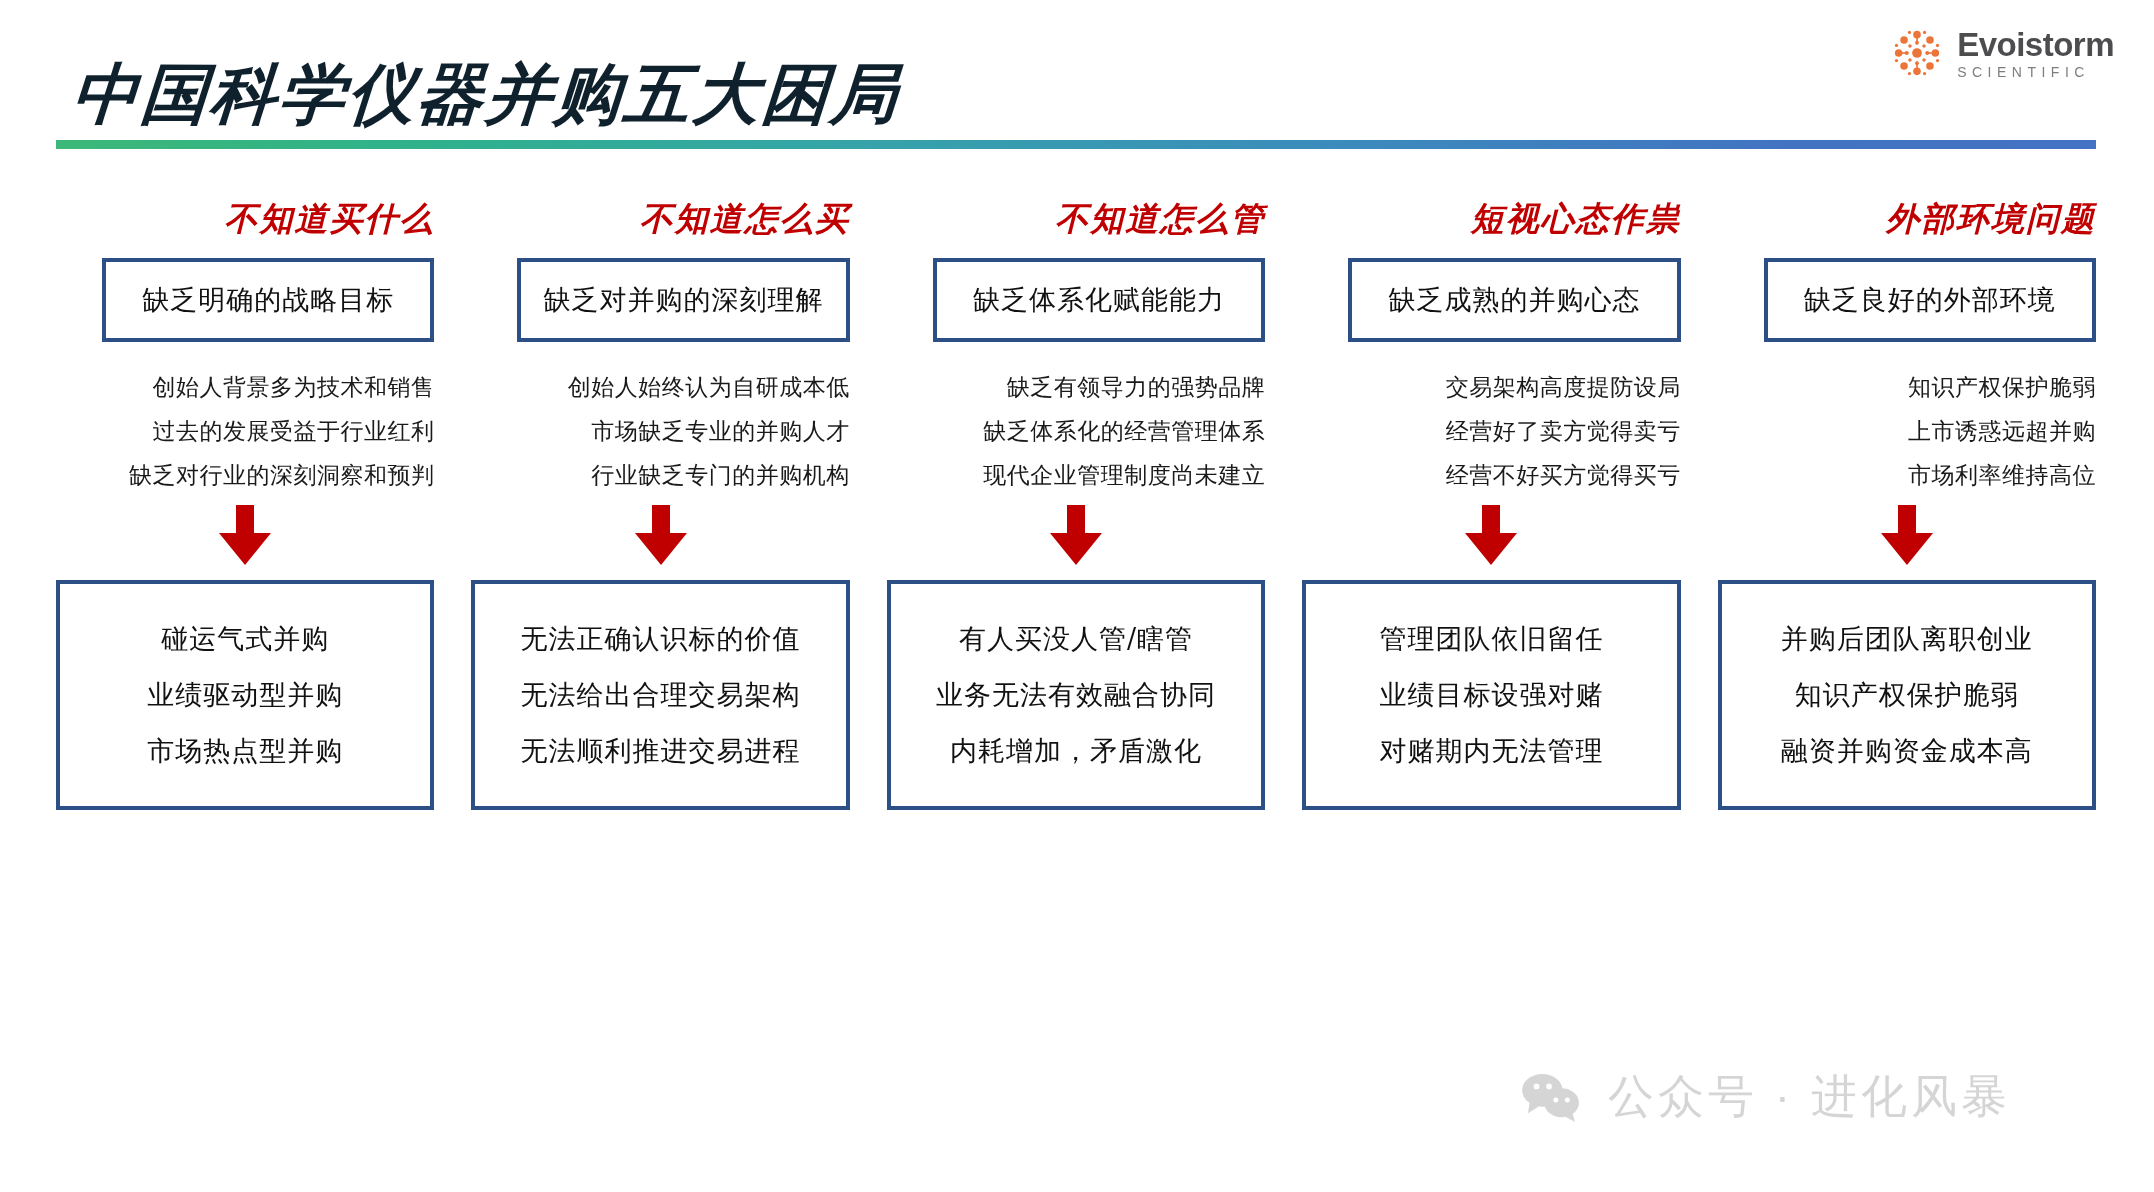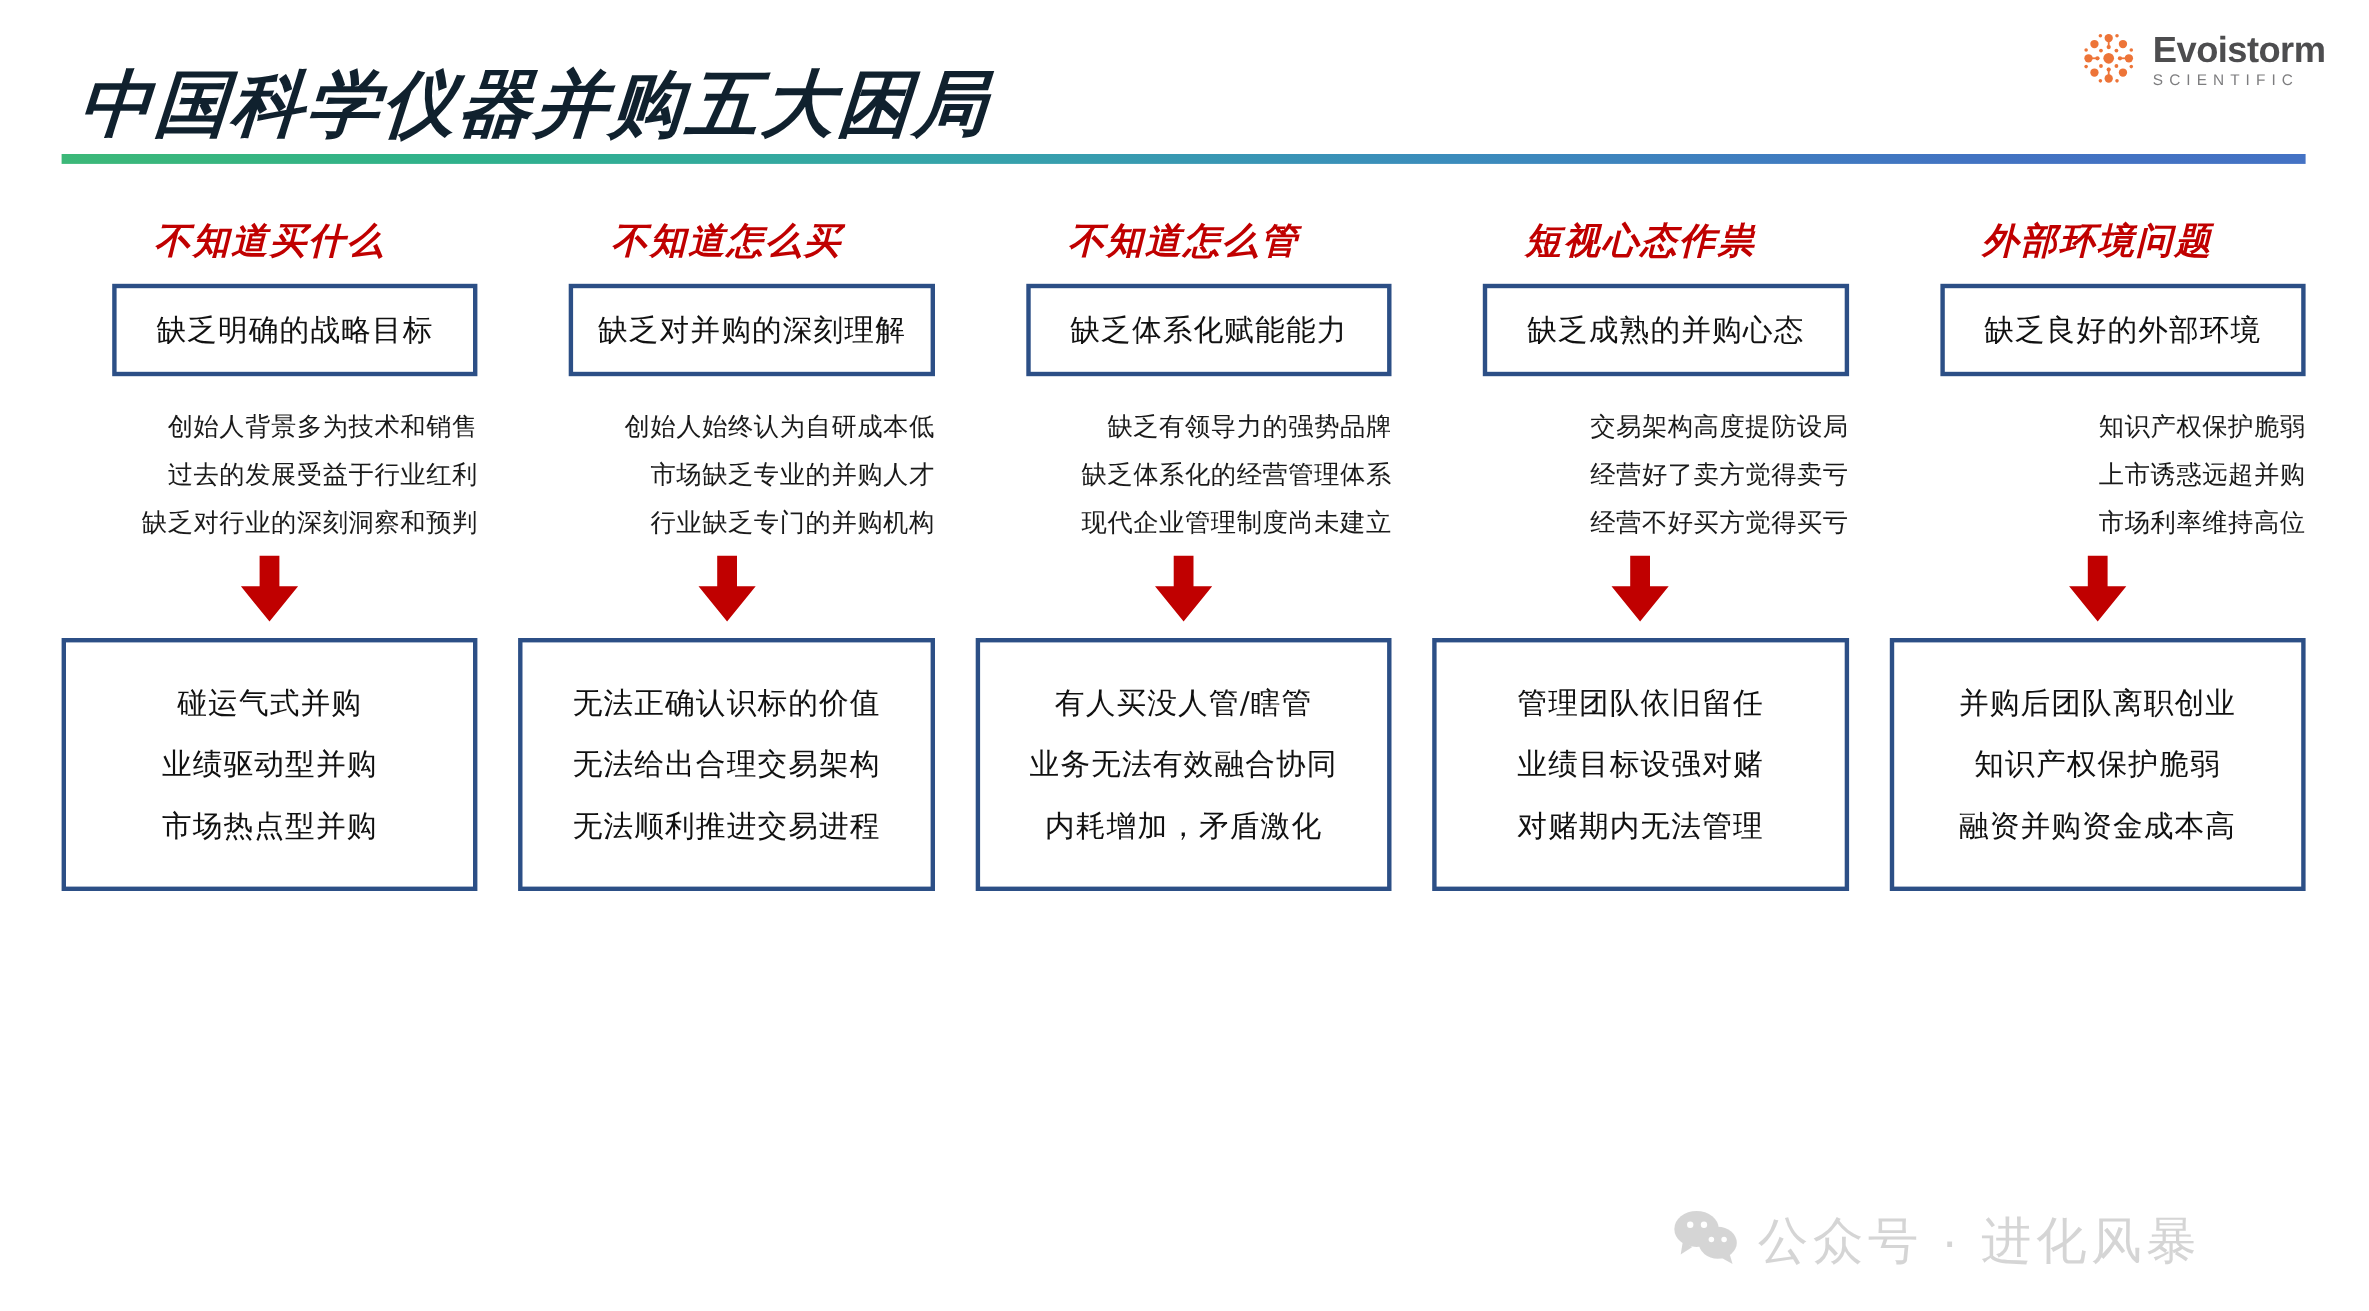--- a/index.html
+++ b/index.html
@@ -75,21 +75,21 @@
     display: flex;
     gap: 37px;
   }
   .col {
     flex: 1 1 0;
     display: flex;
     flex-direction: column;
     align-items: stretch;
   }
   .col-head {
-    text-align: center;
+    text-align: right;
     color: #c00000;
     font-size: 33px;
     font-weight: bold;
     font-family: "DejaVu Serif", "Liberation Serif", serif;
     font-style: italic;
     letter-spacing: 2px;
     height: 78px;
     line-height: 78px;
   }
   .top-box {
@@ -145,25 +145,24 @@
     font-family: "DejaVu Serif", "Liberation Serif", serif;
     white-space: nowrap;
   }
 
   
   .watermark {
     position: absolute;
     left: 1520px;
     top: 1066px;
     display: flex;
-    align-items: flex-start;
-    gap: 16px;
+    align-items: center;
+    gap: 26px;
     opacity: 0.42;
     pointer-events: none;
-    margin-top: 32px;
   }
   .wm-icon { width: 62px; height: 52px; display: block; }
   .wm-text {
     font-size: 46px;
     color: #9d9d9d;
     font-family: "Liberation Sans", sans-serif;
     letter-spacing: 4px;
   }
 </style>
 </head>

